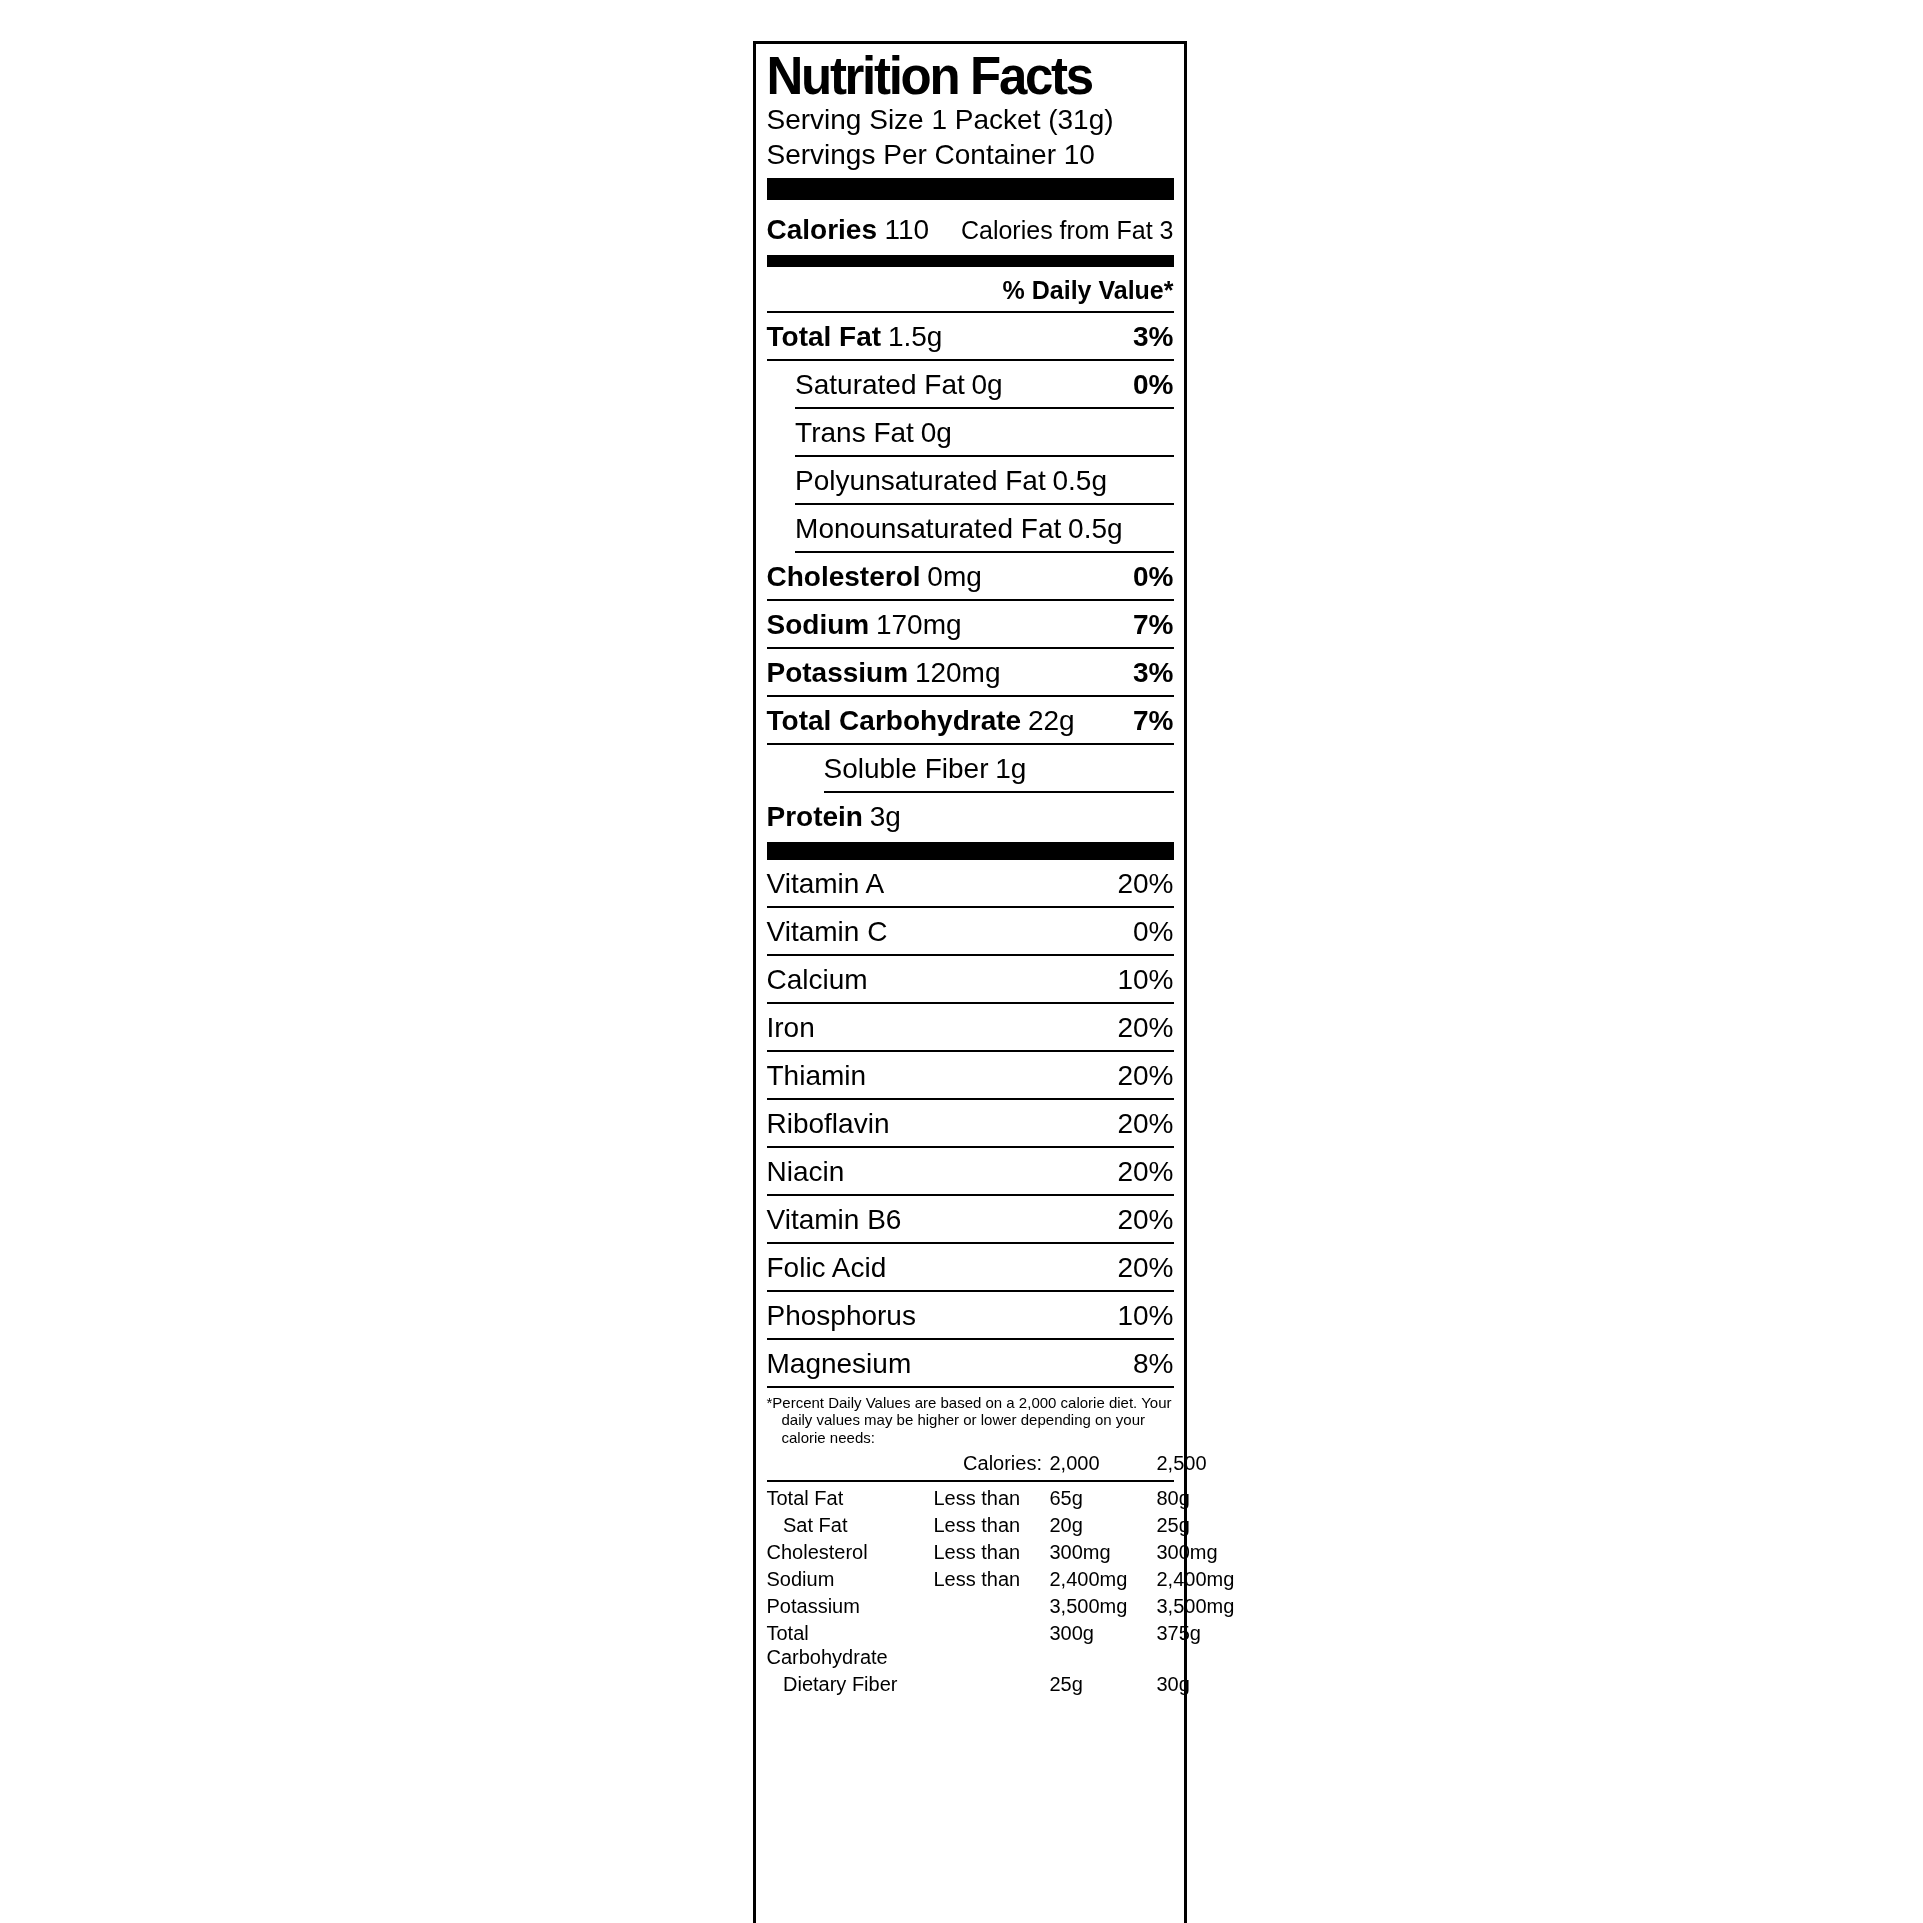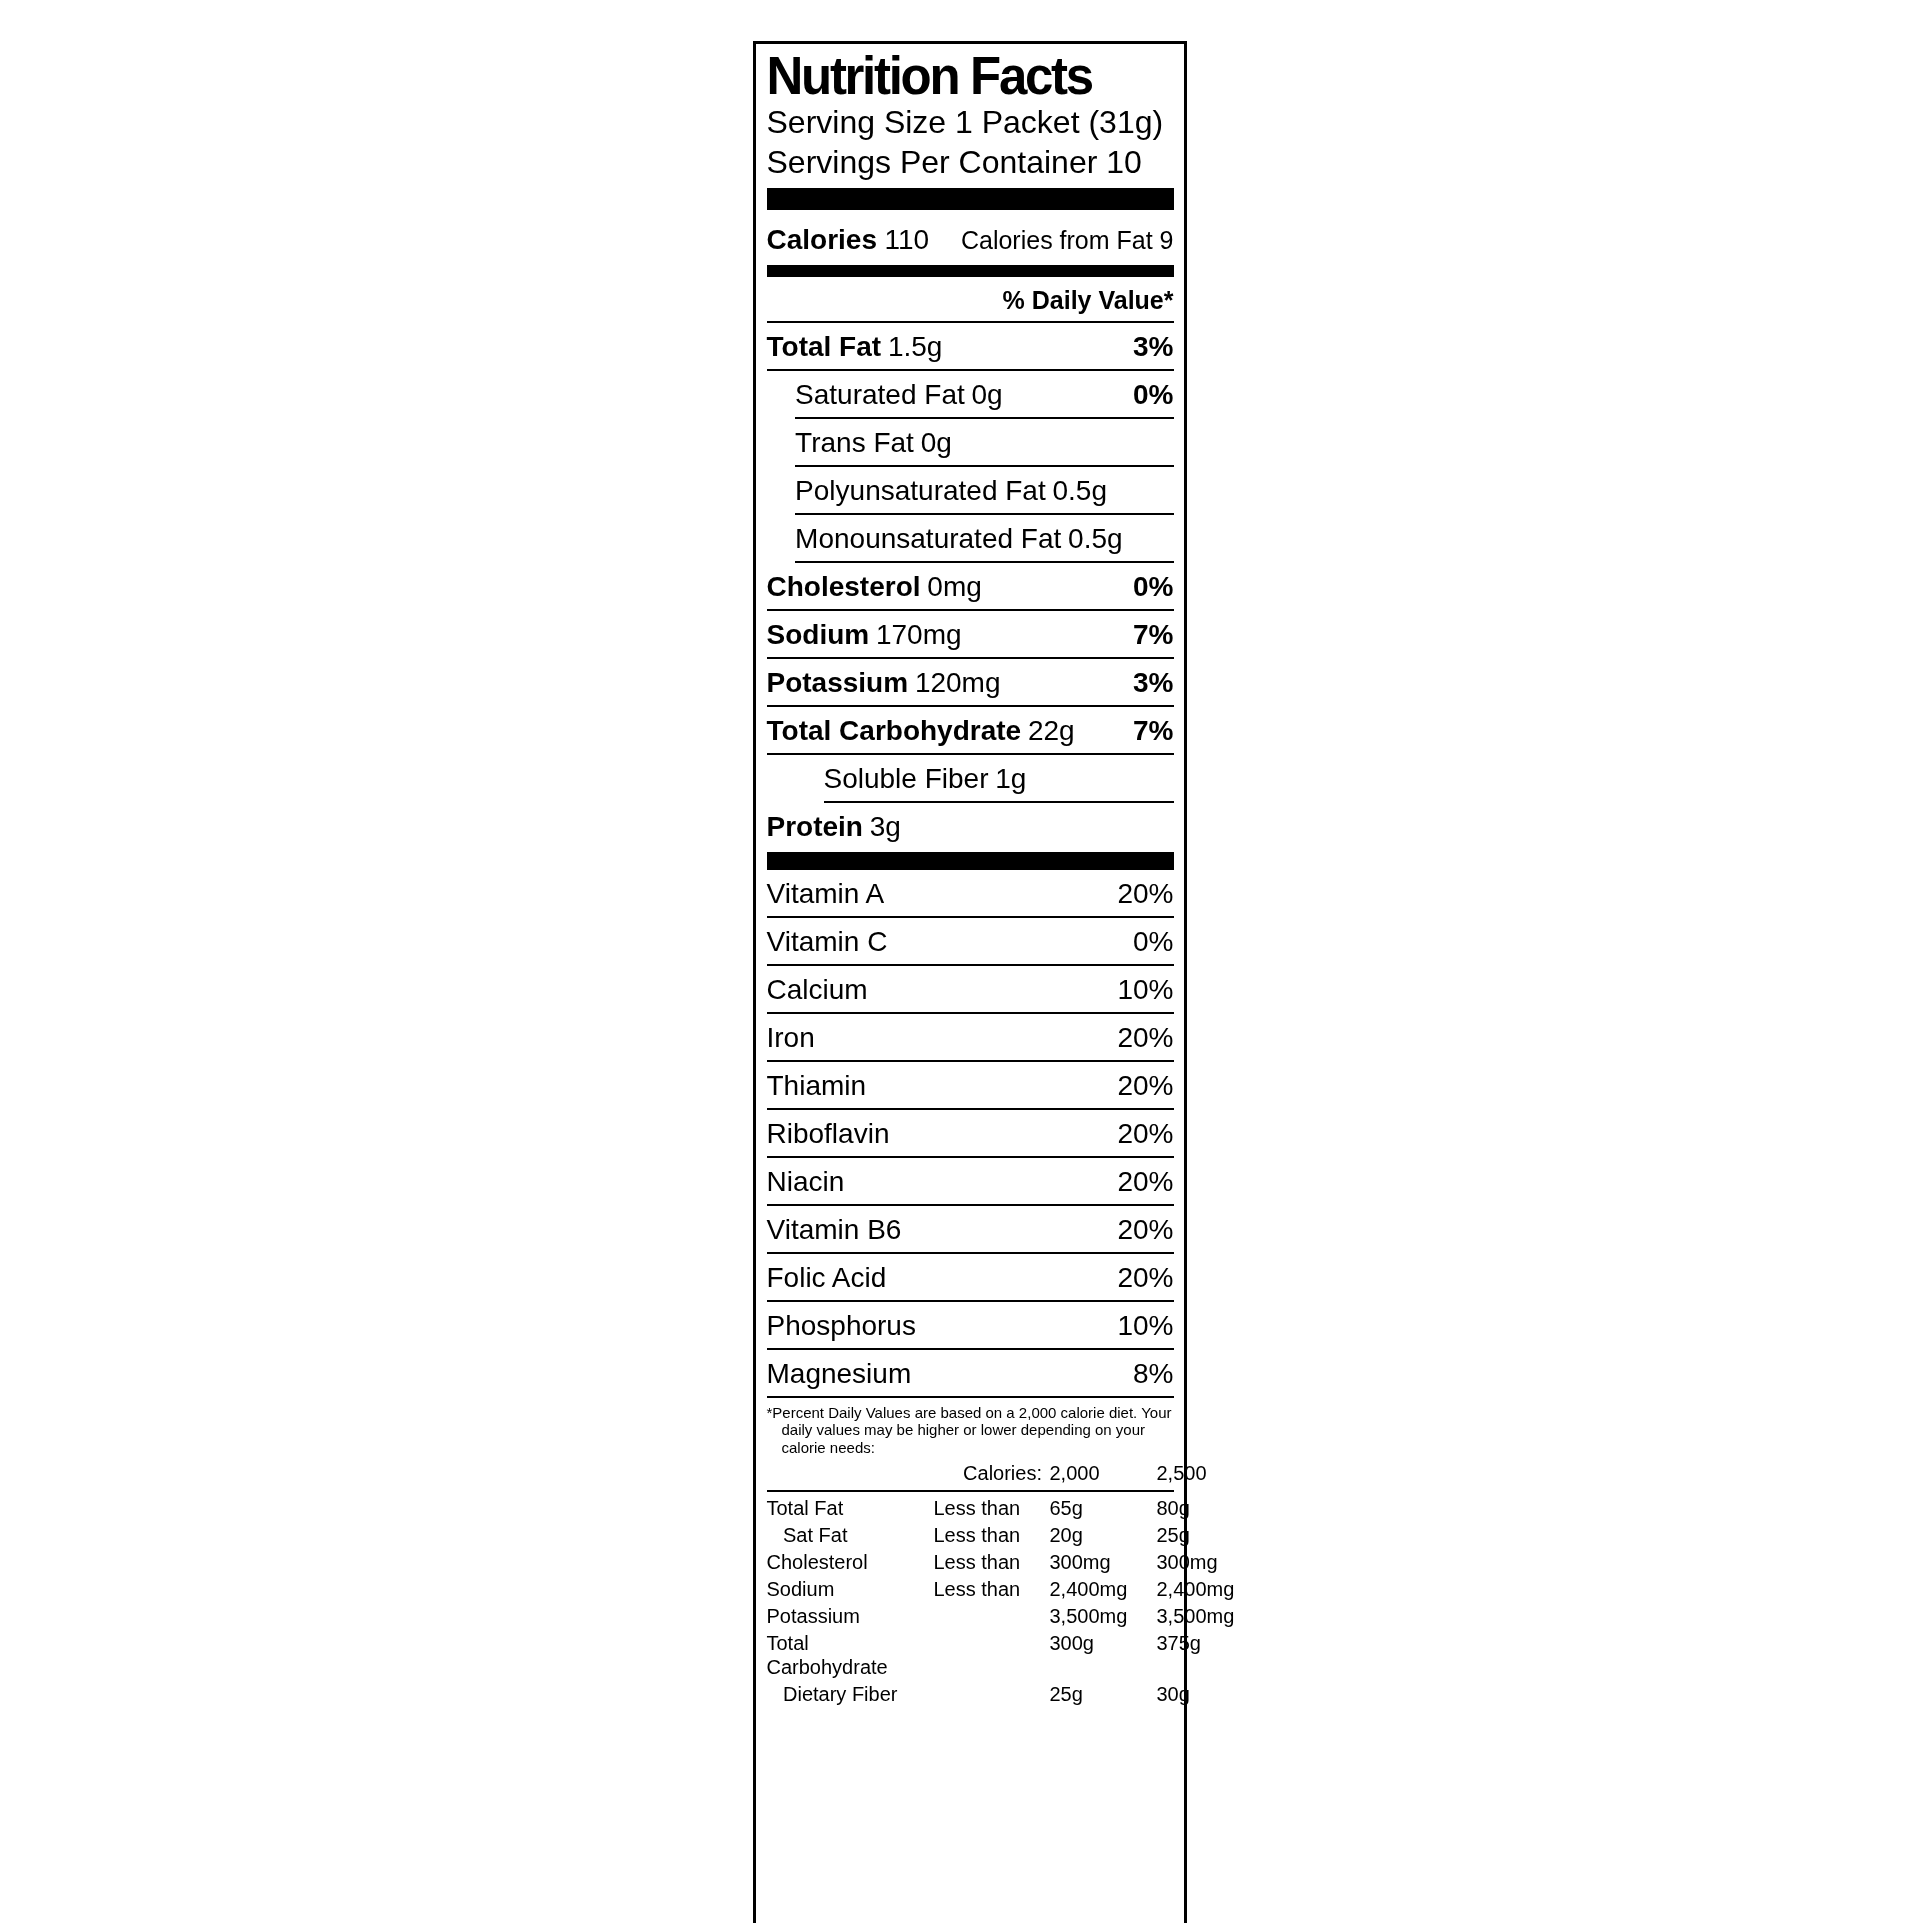--- a/index.html
+++ b/index.html
@@ -33,21 +33,21 @@
   .nf-title {
     font-weight: bold;
     font-size: 51px;
     letter-spacing: -2.3px;
     line-height: 1.05;
     transform: scaleY(1.05);
     transform-origin: left top;
     white-space: nowrap;
   }
   .serving-line {
-    font-size: 32px;
+    font-size: 28px;
     line-height: 1.25;
   }
   .bar {
     background: #000;
     width: 100%;
   }
   .bar-top { height: 22.5px; margin: 6px 0 4.5px 0; }
   .bar-mid { height: 12px; margin: 3px 0 3px 0; }
   .bar-protein { height: 18px; margin: 3px 0 0 0; }
   .aps {
@@ -125,21 +125,21 @@
 
     <div class="nf-title">Nutrition Facts</div>
     <div class="serving-line">Serving Size 1 Packet (31g)</div>
     <div class="serving-line">Servings Per Container 10</div>
 
     <div class="bar bar-top"></div>
 
 
     <div class="cal-row">
       <span class="cal-left"><b>Calories</b><span>110</span></span>
-      <span class="cal-right">Calories from Fat 9</span>
+      <span class="cal-right">Calories from Fat 3</span>
     </div>
 
     <div class="bar bar-mid"></div>
 
     <div class="dv-header">% Daily Value*</div>
 
     <div class="row">
       <span><b>Total Fat</b><span class="amt">1.5g</span></span>
       <span class="dv">3%</span>
     </div>

